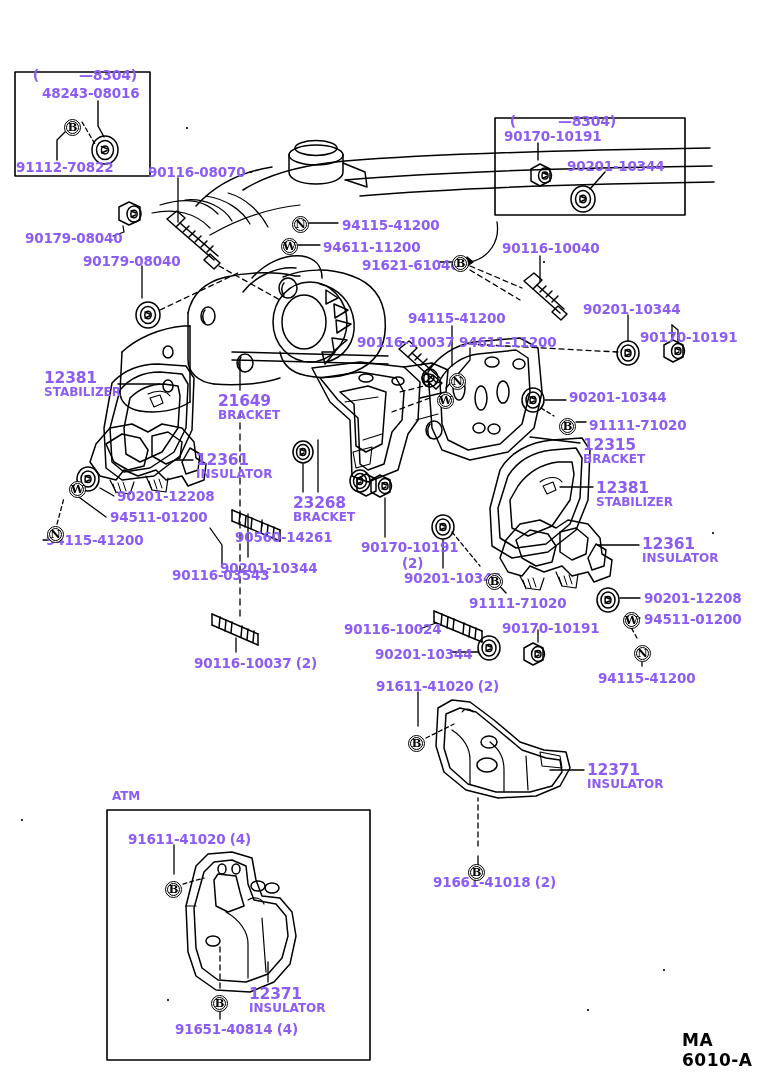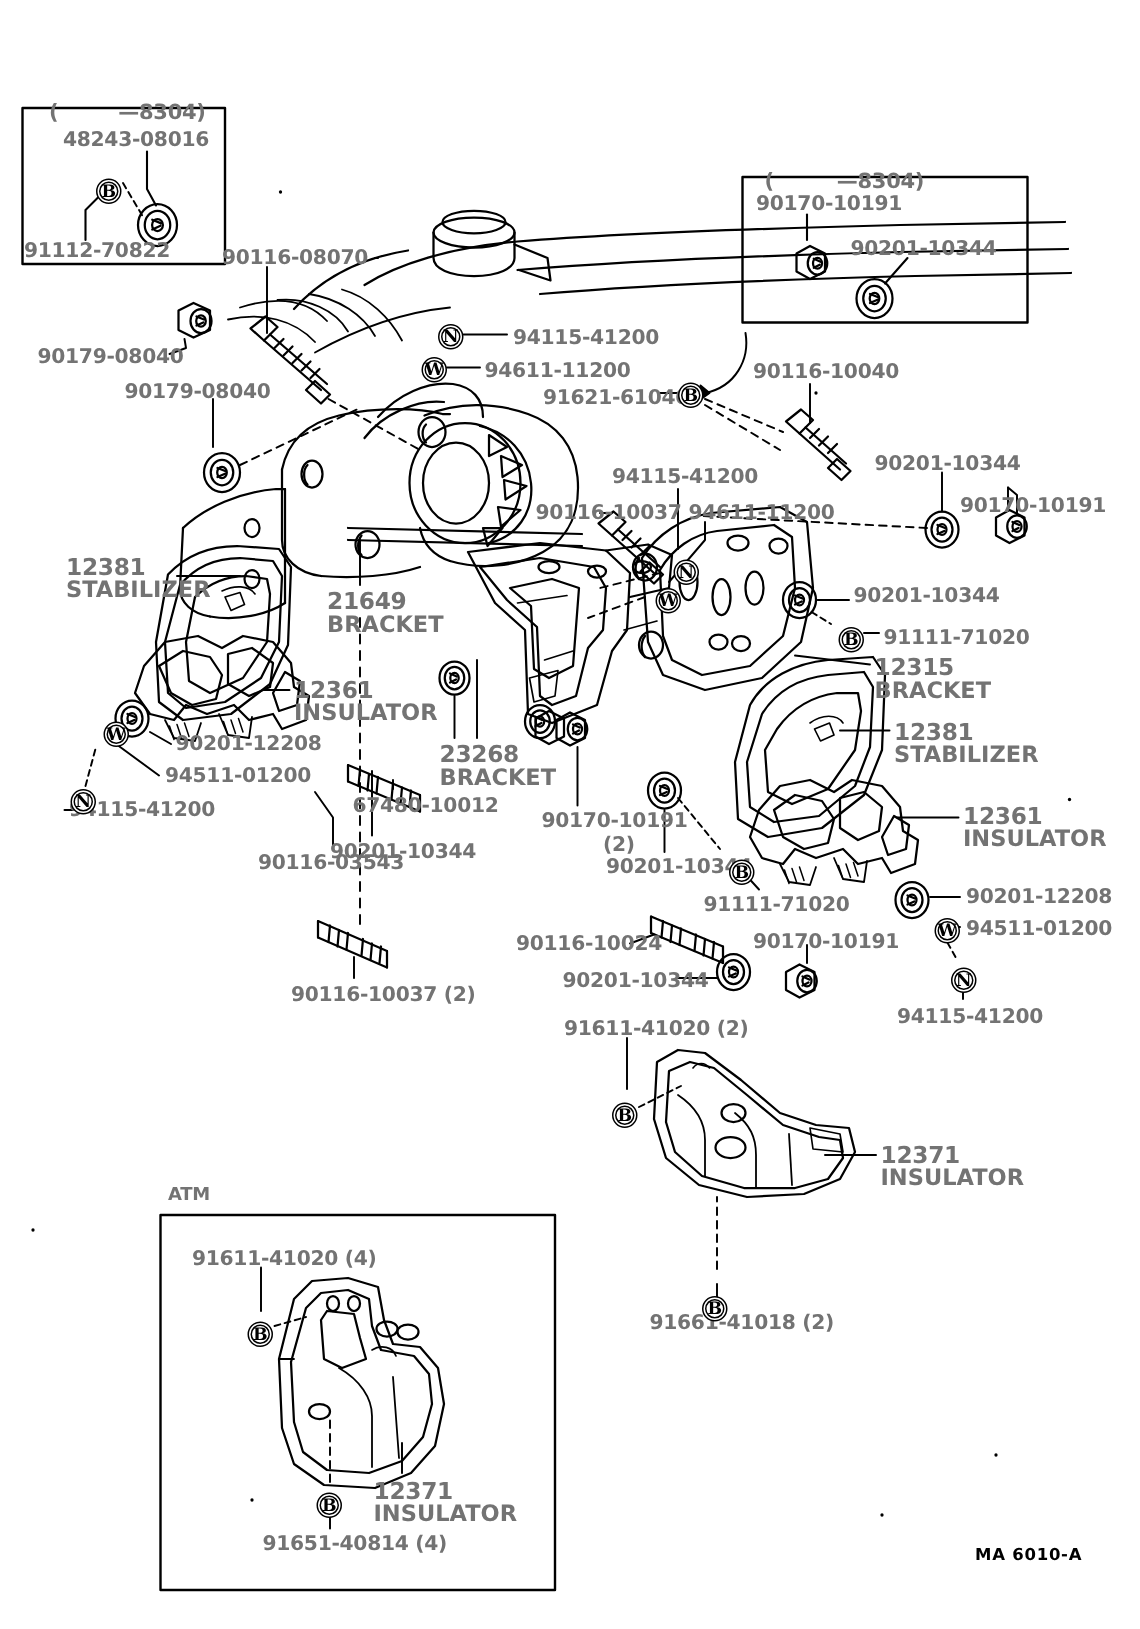--- a/index.html
+++ b/index.html
@@ -6,37 +6,37 @@
   #page{
     position:relative;
     width:760px;height:1086px;
     background:#fff;
     font-family:"DejaVu Sans","Liberation Sans",sans-serif;
     overflow:hidden;
   }
   svg.art{position:absolute;left:0;top:0;width:760px;height:1086px;}
   .lbl{
     position:absolute;
-    color:#737373;
+    color:#8b5cf6;
     font-family:"DejaVu Sans","Liberation Sans",sans-serif;
     font-weight:bold;
     font-size:13.5px;
     letter-spacing:-0.2px;
     white-space:pre;
     line-height:1.02;
   }
   .lbl .sub{
     display:block;
-    font-size:15px;
+    font-size:12px;
     letter-spacing:0px;
     margin-top:-1px;
   }
   .lbl.big{font-size:15.5px;}
   .boxlab{font-size:14px;font-weight:bold;}
-  .code{position:absolute;font-size:11px;font-weight:bold;letter-spacing:0.5px;}
+  .code{position:absolute;font-size:17px;font-weight:bold;letter-spacing:0.5px;margin-left:32px;}
   .marker{
     position:absolute;
     width:17px;height:17px;
     border:1.7px solid #000;
     border-radius:50%;
     box-sizing:border-box;
     font-size:11.5px;
     font-weight:bold;
     text-align:center;
     line-height:13px;
@@ -563,21 +563,21 @@
       <div class="lbl big" style="left: 583px; top: 438px;"><span>12315</span><span class="sub">BRACKET</span></div>
       <div class="lbl big" style="left: 44px; top: 371px;"><span>12381</span><span class="sub">STABILIZER</span></div>
       <div class="lbl big" style="left: 218px; top: 394px;"><span>21649</span><span class="sub">BRACKET</span></div>
       <div class="lbl big" style="left: 196px; top: 453px;"><span>12361</span><span class="sub">INSULATOR</span></div>
       <div class="lbl big" style="left: 596px; top: 481px;"><span>12381</span><span class="sub">STABILIZER</span></div>
       <div class="lbl big" style="left: 642px; top: 537px;"><span>12361</span><span class="sub">INSULATOR</span></div>
       <div class="lbl big" style="left: 293px; top: 496px;"><span>23268</span><span class="sub">BRACKET</span></div>
       <div class="lbl" style="left: 117px; top: 490px;"><span>90201-12208</span></div>
       <div class="lbl" style="left: 110px; top: 511px;"><span>94511-01200</span></div>
       <div class="lbl" style="left: 46px; top: 534px;"><span>94115-41200</span></div>
-      <div class="lbl" style="left: 235px; top: 531px;"><span>67480-10012</span></div>
+      <div class="lbl" style="left: 235px; top: 531px;"><span>90560-14261</span></div>
       <div class="lbl" style="left: 220px; top: 562px;"><span>90201-10344</span></div>
       <div class="lbl" style="left: 172px; top: 569px;"><span>90116-03543</span></div>
       <div class="lbl" style="left: 361px; top: 541px;"><span>90170-10191</span></div>
       <div class="lbl" style="left: 402px; top: 557px;"><span>(2)</span></div>
       <div class="lbl" style="left: 404px; top: 572px;"><span>90201-10344</span></div>
       <div class="lbl" style="left: 469px; top: 597px;"><span>91111-71020</span></div>
       <div class="lbl" style="left: 644px; top: 592px;"><span>90201-12208</span></div>
       <div class="lbl" style="left: 644px; top: 613px;"><span>94511-01200</span></div>
       <div class="lbl" style="left: 344px; top: 623px; text-align: center;"><span>90116-10024</span></div>
       <div class="lbl" style="left: 502px; top: 622px;"><span>90170-10191</span></div>

